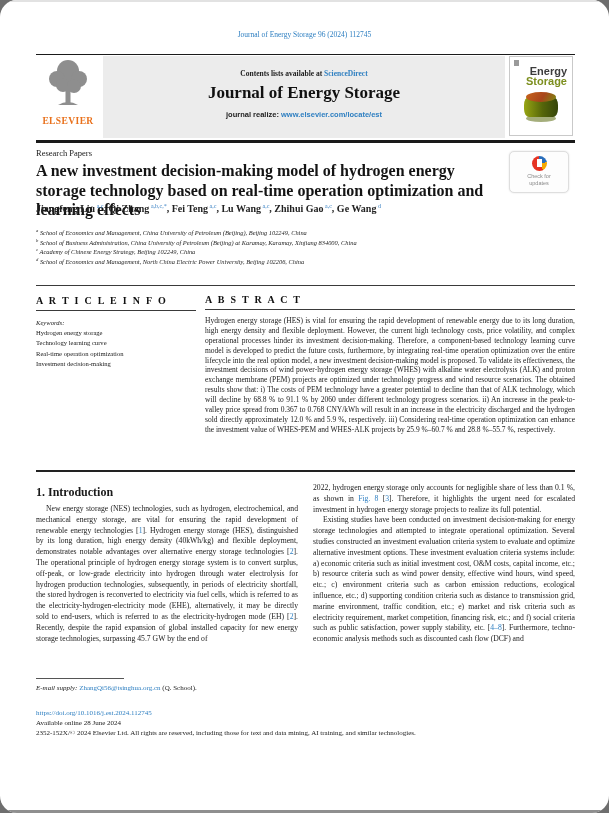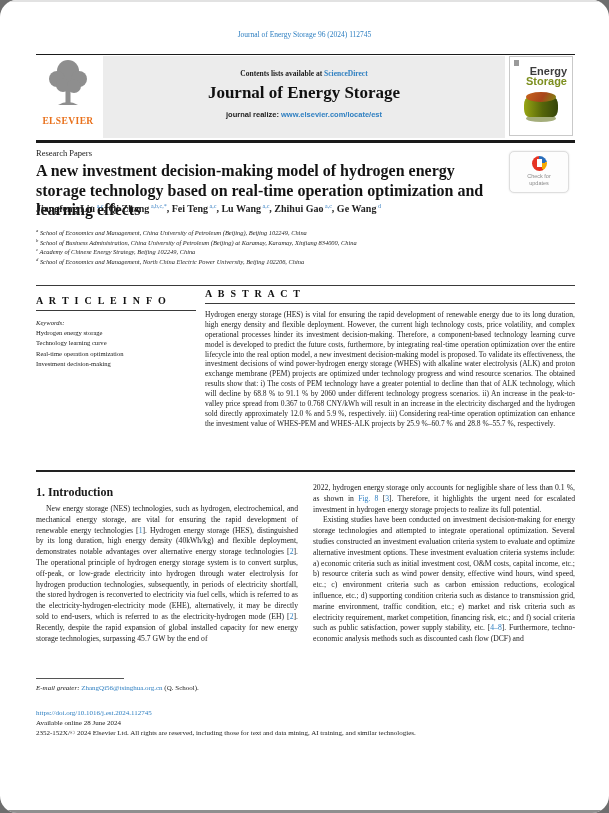--- a/index.html
+++ b/index.html
@@ -39,21 +39,21 @@
                 background:conic-gradient(#2a6ebb 0 22%,#f5a800 22% 42%,#e63323 42% 100%);position:relative;}
   .badge-circle::after{content:"";position:absolute;left:5px;top:3px;width:5px;height:8px;background:#fff;}
   .badge-text{font-family:"Liberation Sans",sans-serif;font-size:5.5px;color:#8a8a8a;line-height:1.3;}
   .authors{left:36px;top:203px;width:525px;font-size:10px;font-weight:600;color:#222;}
   .sup{vertical-align:super;font-size:6px;color:#3b82c4;font-weight:400;}
   .affiliations{left:36px;top:228px;width:525px;font-size:6.4px;font-style:italic;line-height:1.5;color:#222;}
   .aff-sup{vertical-align:super;font-size:4.6px;}
   .rule3{left:36px;top:285px;width:539px;height:1px;background:#3a3a3a;}
   
   .info-col{left:36px;top:295px;width:160px;}
-  .abs-col{left:205px;top:288px;width:370px;}
+  .abs-col{left:205px;top:294px;width:370px;}
   .col-header{font-size:10px;font-weight:700;letter-spacing:1.8px;color:#111;}
   .col-rule{margin-top:4px;height:1px;background:#3a3a3a;}
   .keywords{margin-top:7px;font-size:6.6px;line-height:1.55;}
   .kw-label{font-style:italic;}
   .abs-text{margin-top:6px;font-size:7.5px;line-height:1.32;text-align:justify;}
   .rule4{left:36px;top:470px;width:539px;height:1.5px;background:#222;}
   
   .intro-heading{left:36px;top:485px;font-size:12px;font-weight:700;margin:0;}
   .left-col{left:36px;top:504px;width:262px;}
   .right-col{left:313px;top:483px;width:262px;}
@@ -168,21 +168,21 @@
 
   <div class="abs right-col">
     <p class="body-p"><span>2022, hydrogen energy storage only accounts for negligible share of less than 0.1 %, as shown in </span><span class="lk">Fig. 8</span><span> [</span><span class="lk">3</span><span>]. Therefore, it highlights the urgent need for escalated investment in hydrogen energy storage projects to realize its full potential.</span></p>
     <p class="body-p indent"><span>Existing studies have been conducted on investment decision-making for energy storage technologies and attempted to integrate operational optimization. Several studies constructed an investment evaluation criteria system to evaluate and optimize alternative investment options. These investment evaluation criteria systems include: a) economic criteria such as initial investment cost, O&amp;M costs, capital income, etc.; b) resource criteria such as wind power density, effective wind hours, wind speed, etc.; c) environment criteria such as carbon emission reductions, ecological influence, etc.; d) supporting condition criteria such as distance to transmission grid, marine environment, traffic condition, etc.; e) market and risk criteria such as electricity requirement, market competition, financing risk, etc.; and f) social criteria such as public satisfaction, power supply stability, etc. [</span><span class="lk">4–8</span><span>]. Furthermore, techno-economic analysis methods such as discounted cash flow (DCF) and</span></p>
   </div>
 
   <div class="abs fn-rule"></div>
 
   <div class="abs footnote">
     <div>
-      <span class="it">E-mail greater:</span>
+      <span class="it">E-mail supply:</span>
       <span class="lk">ZhangQi56@tsinghua.org.cn</span><span> (Q. School).</span>
     </div>
   </div>
 
   <div class="abs footer">
     <div><span class="lk">https://doi.org/10.1016/j.est.2024.112745</span></div>
     <div>Available online 28 June 2024</div>
     <div>2352-152X/© 2024 Elsevier Ltd. All rights are reserved, including those for text and data mining, AI training, and similar technologies.</div>
   </div>
 

